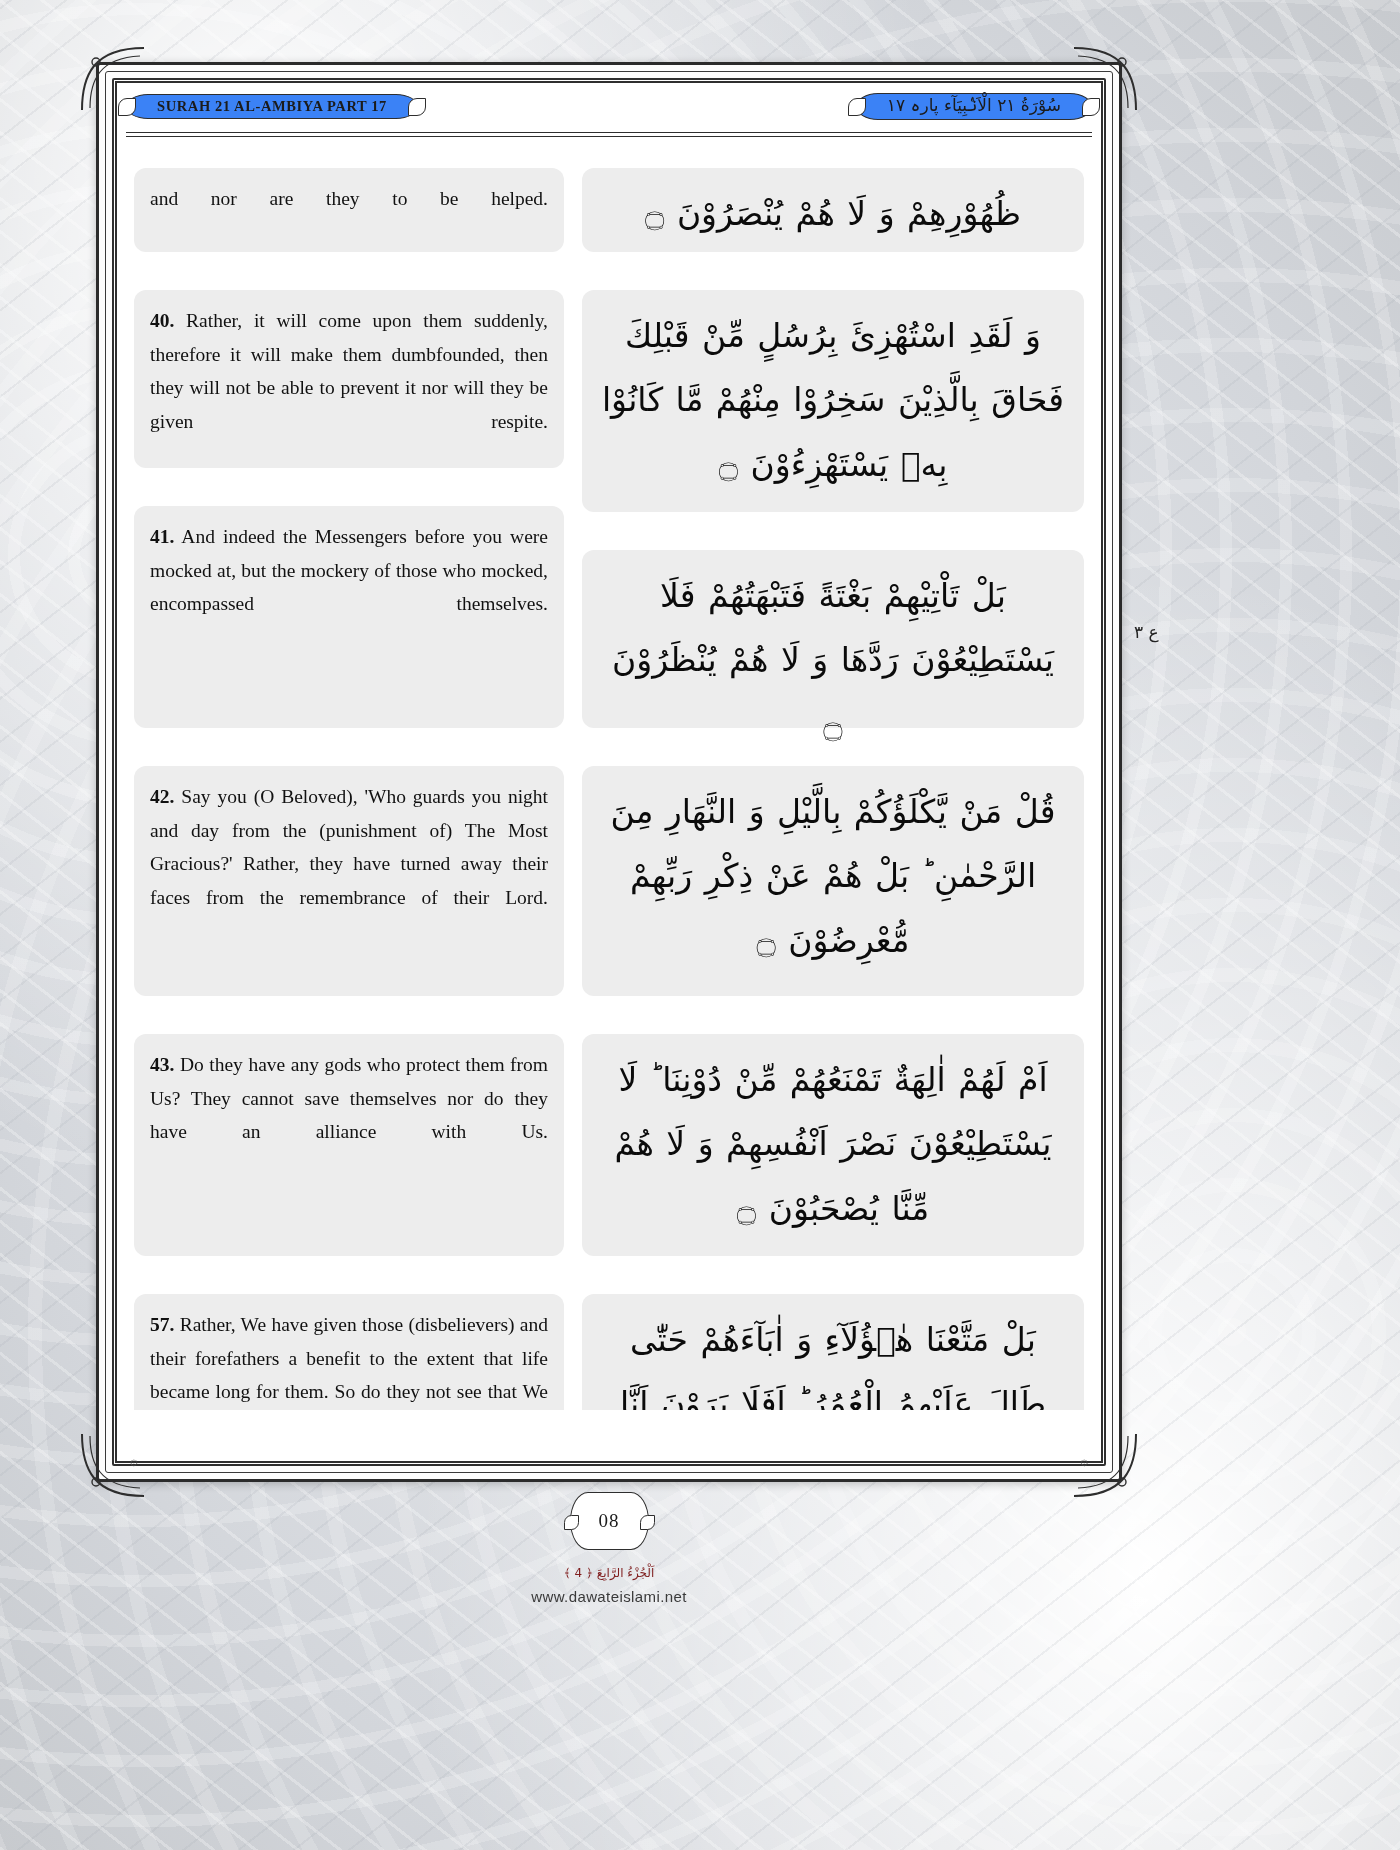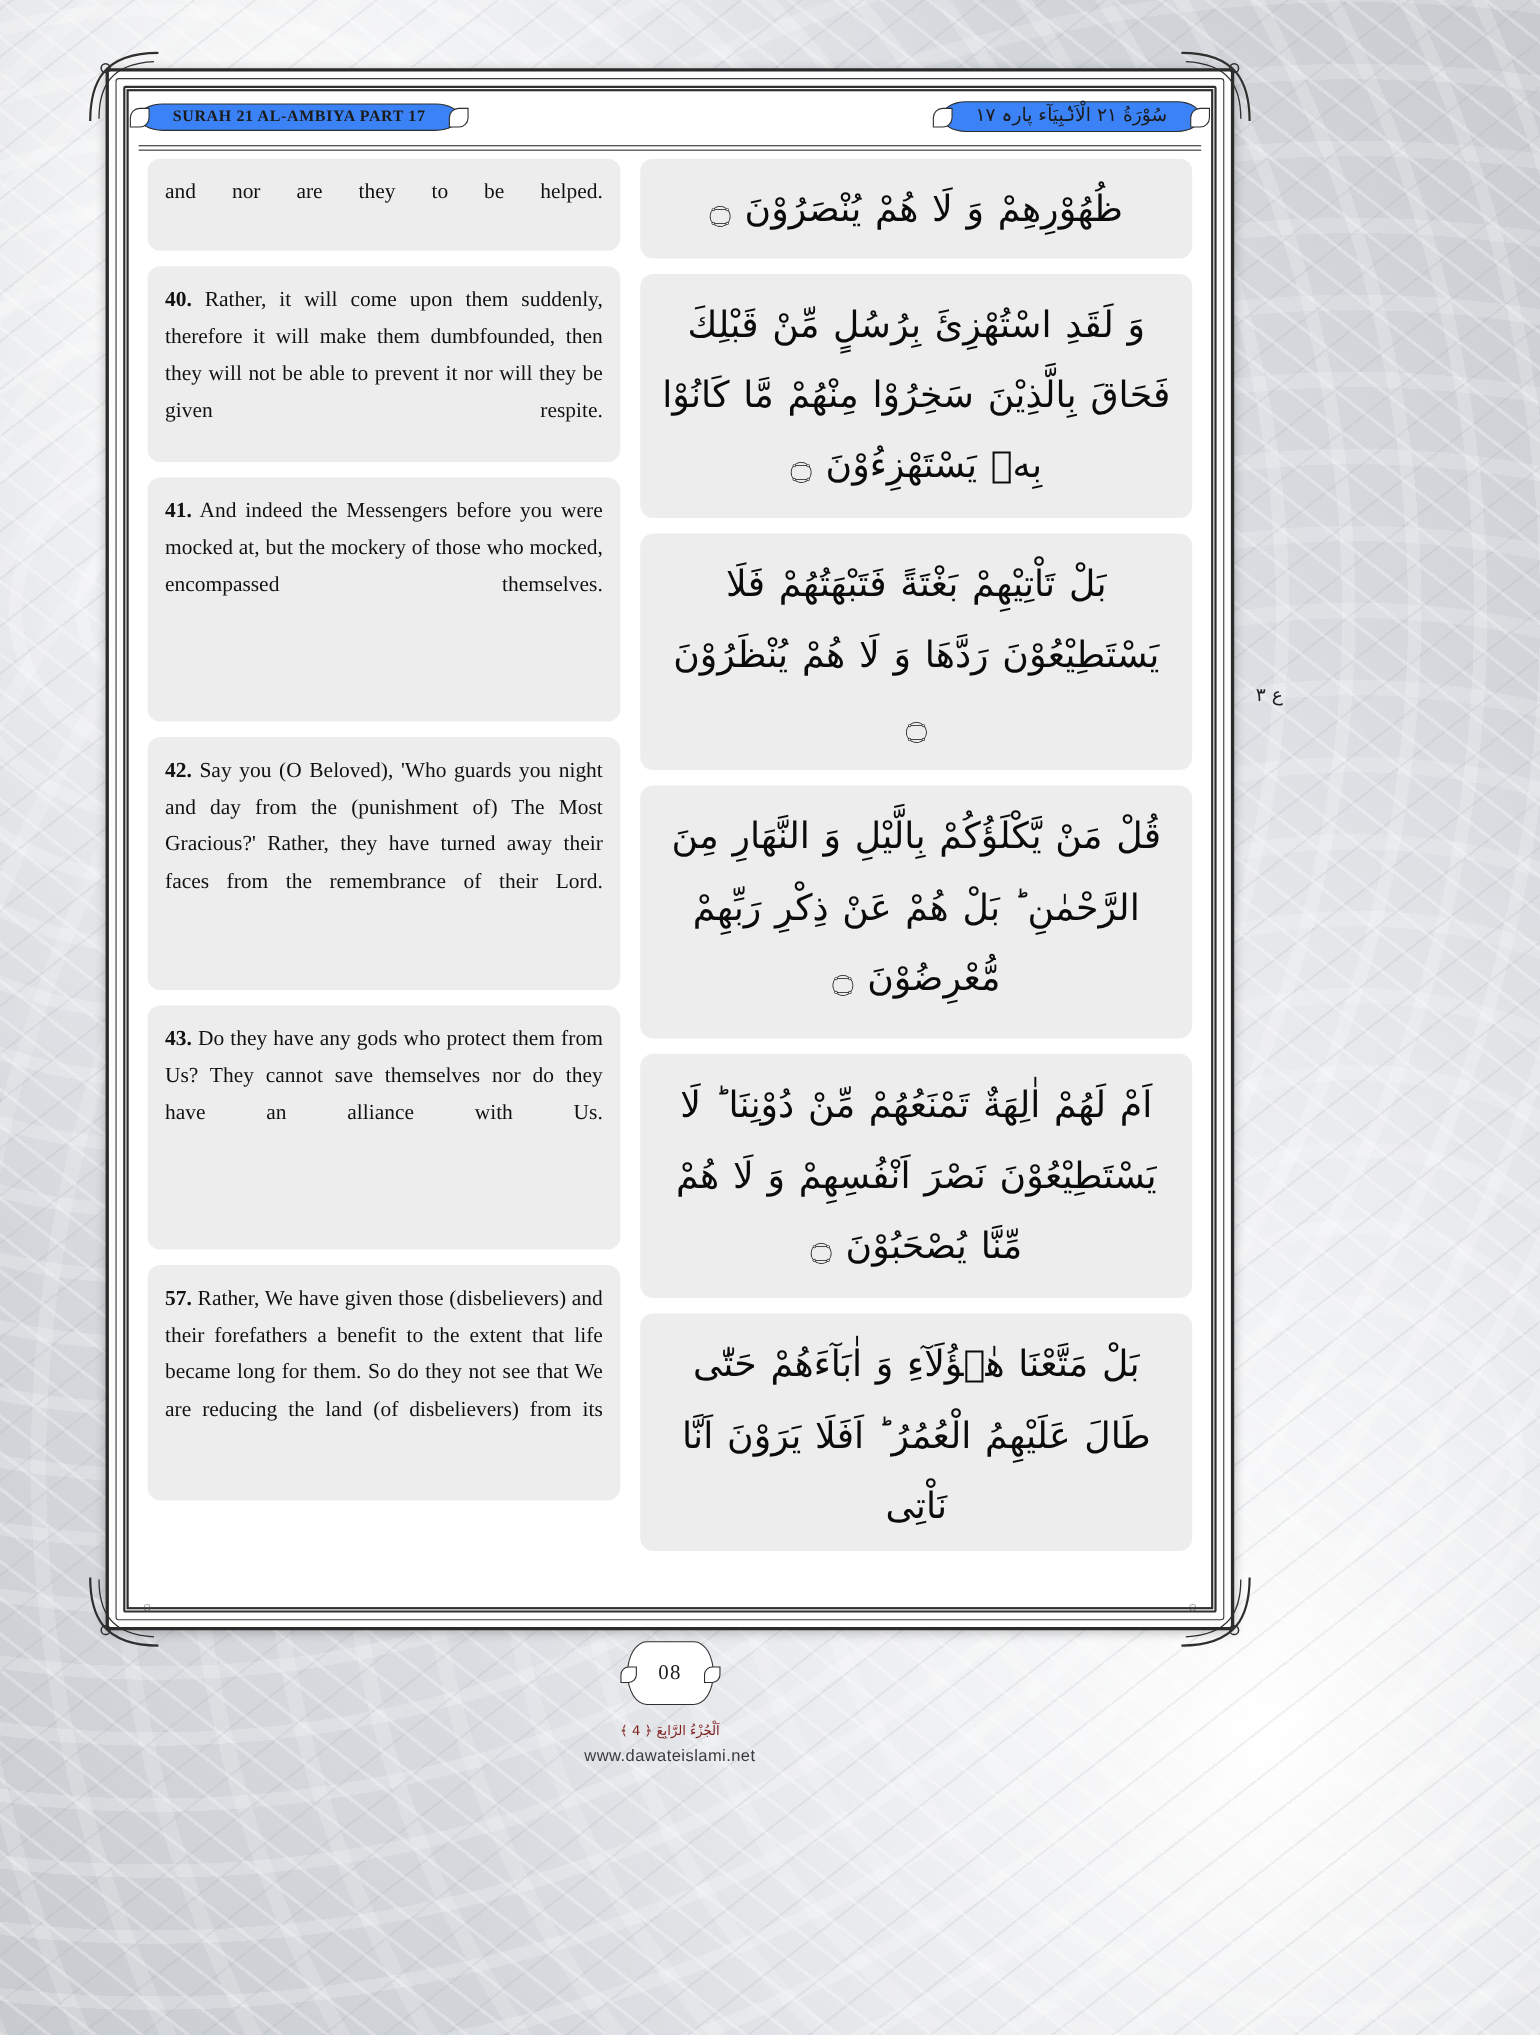--- a/index.html
+++ b/index.html
@@ -142,20 +142,21 @@
     overflow: hidden;
   }
   .col-en { width: 430px; display: flex; flex-direction: column; gap: 14px; }
   .col-ar { flex: 1;      display: flex; flex-direction: column; gap: 14px; }
 
   .cell {
     background: #ededed;
     border-radius: 12px;
     padding: 14px 16px;
     box-sizing: border-box;
+    margin-top: 24px;
   }
   .cell.en {
     font-family: "Liberation Serif", serif;
     font-size: 19.5px;
     line-height: 1.72;
     color: #111;
     text-align: justify;
     text-align-last: justify;
   }
   .cell.en .vnum { font-weight: 700; }
@@ -176,21 +177,21 @@
   .h4 { min-height: 230px; }
   .h5 { min-height: 222px; }
   .h6 { min-height: 214px; }
 
   
   .side-marker {
     position: absolute;
     right: -52px;
     top: 560px;
     width: 40px;
-    text-align: center;
+    text-align: left;
     font-family: "DejaVu Sans", sans-serif;
     font-size: 17px;
     color: #222;
     line-height: 1.25;
     direction: rtl;
   }
 
   
   .footer {
     position: absolute;

